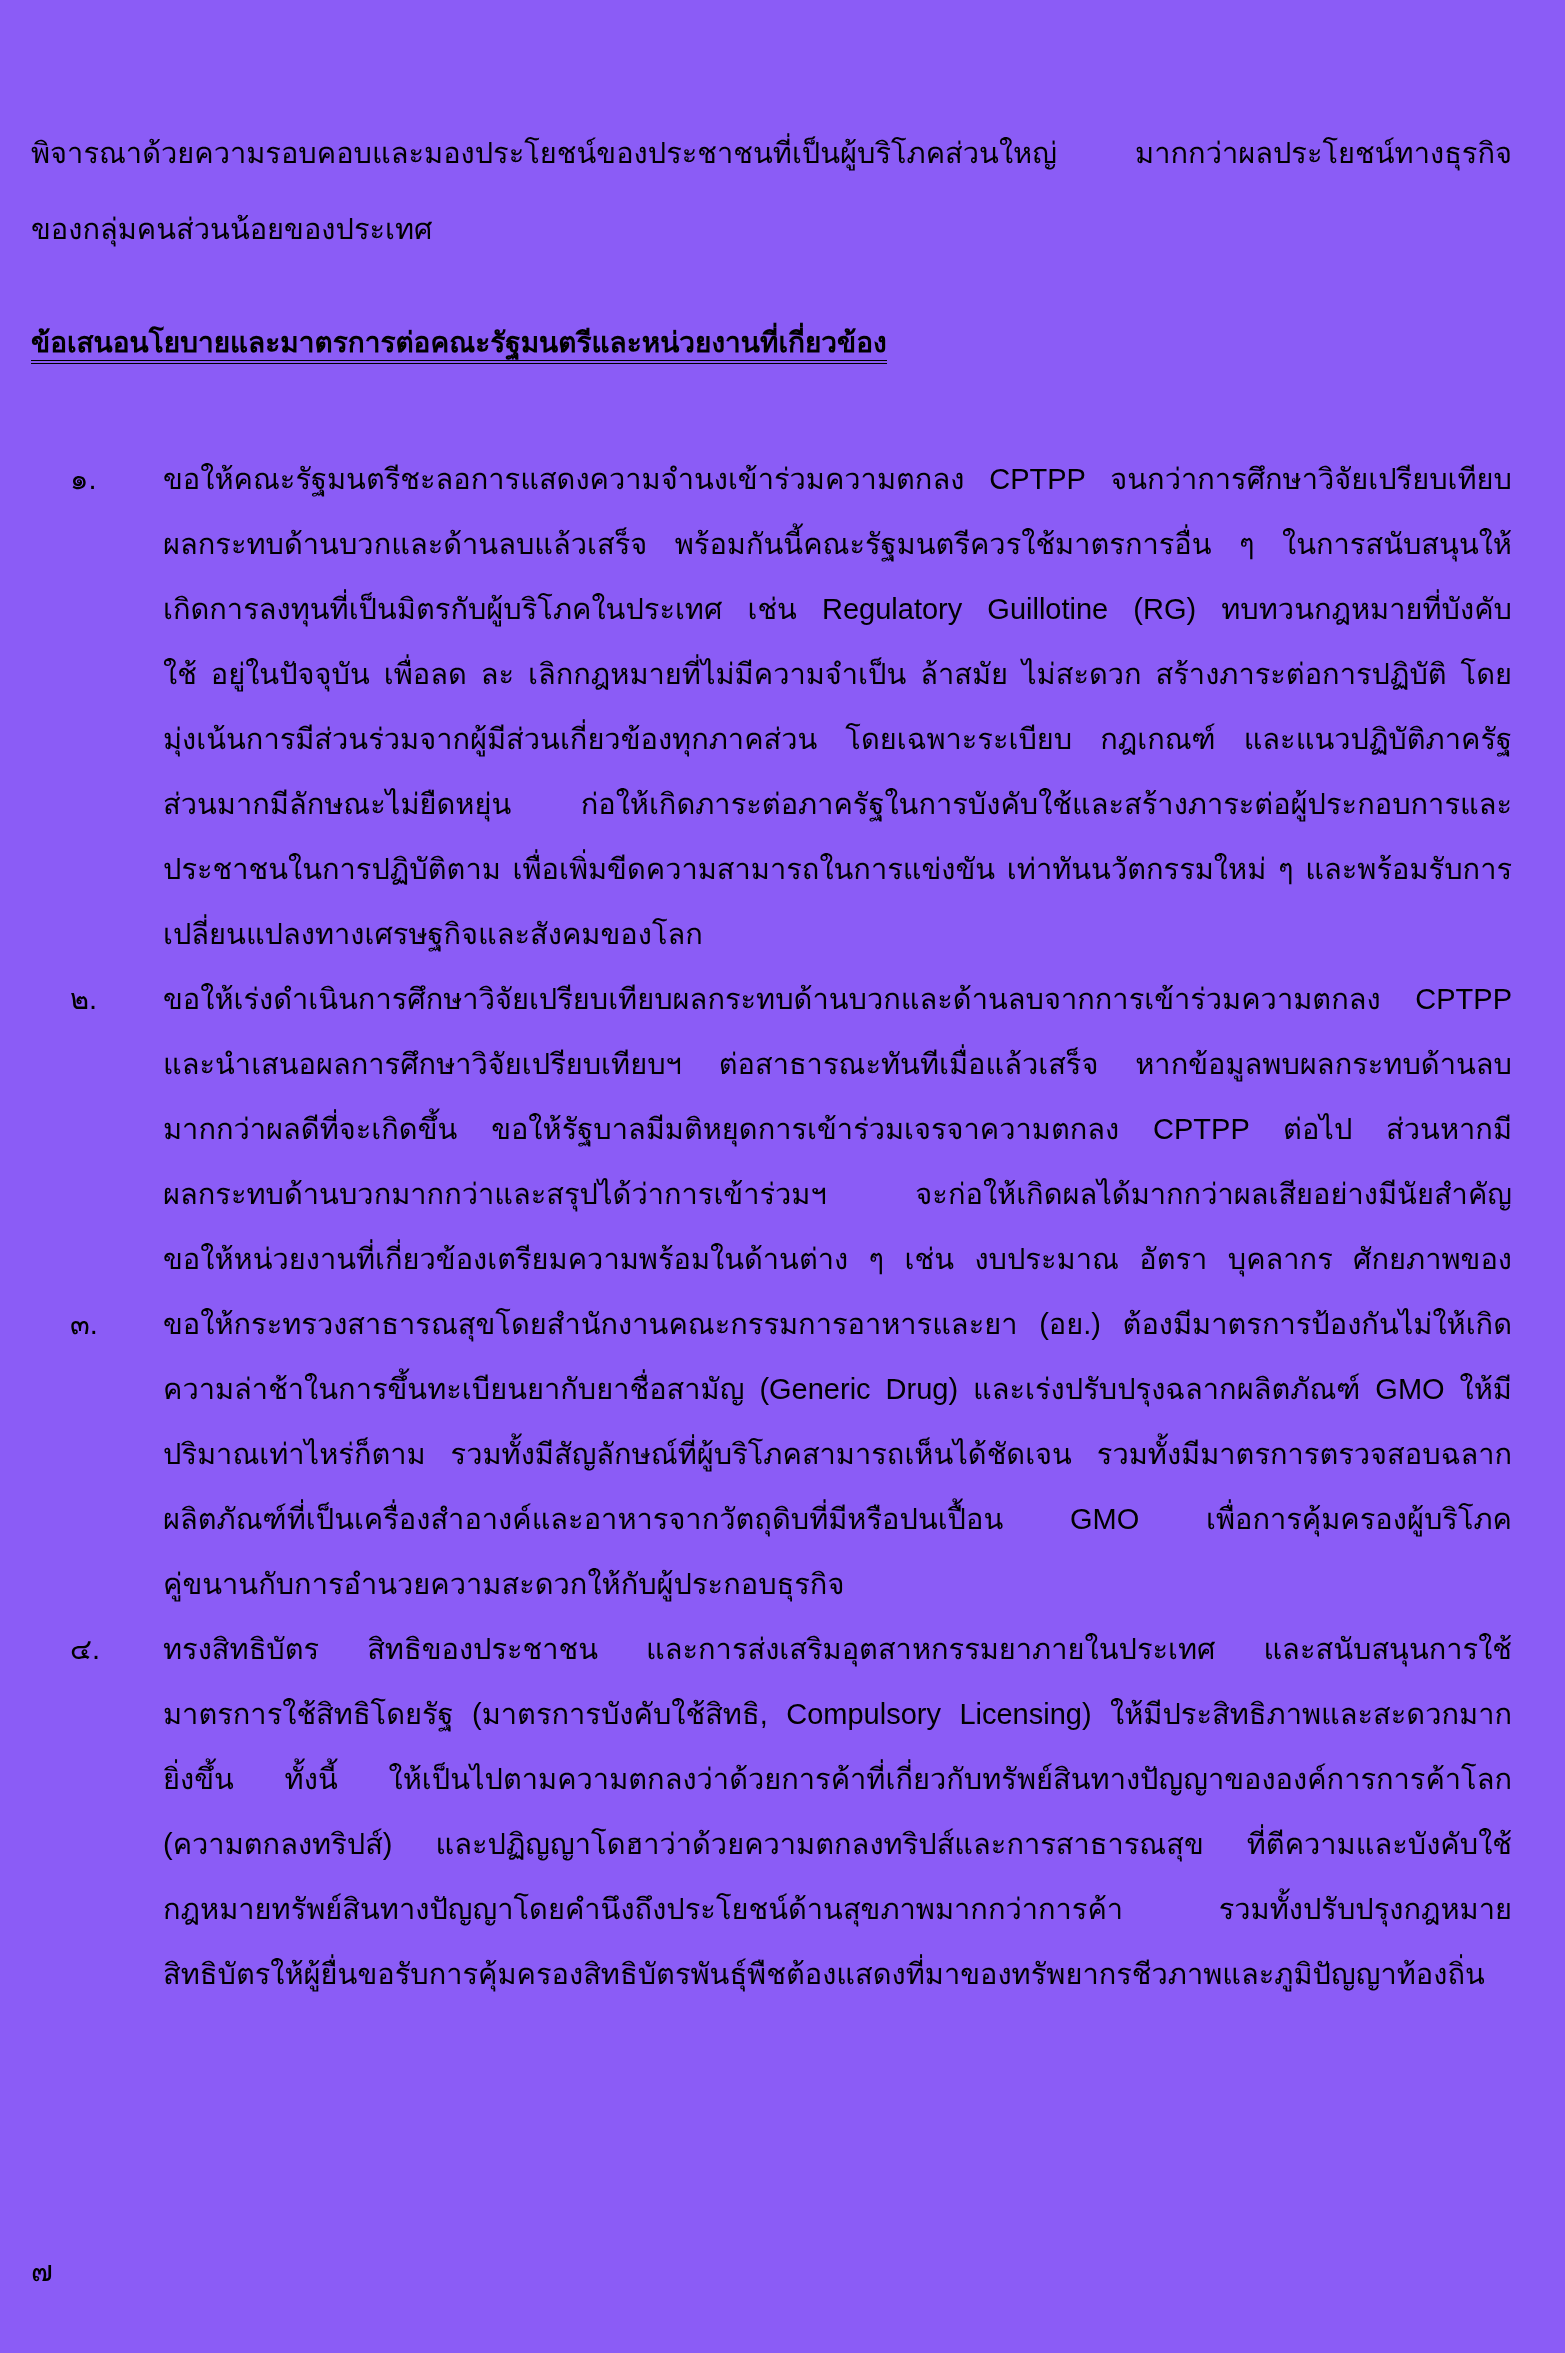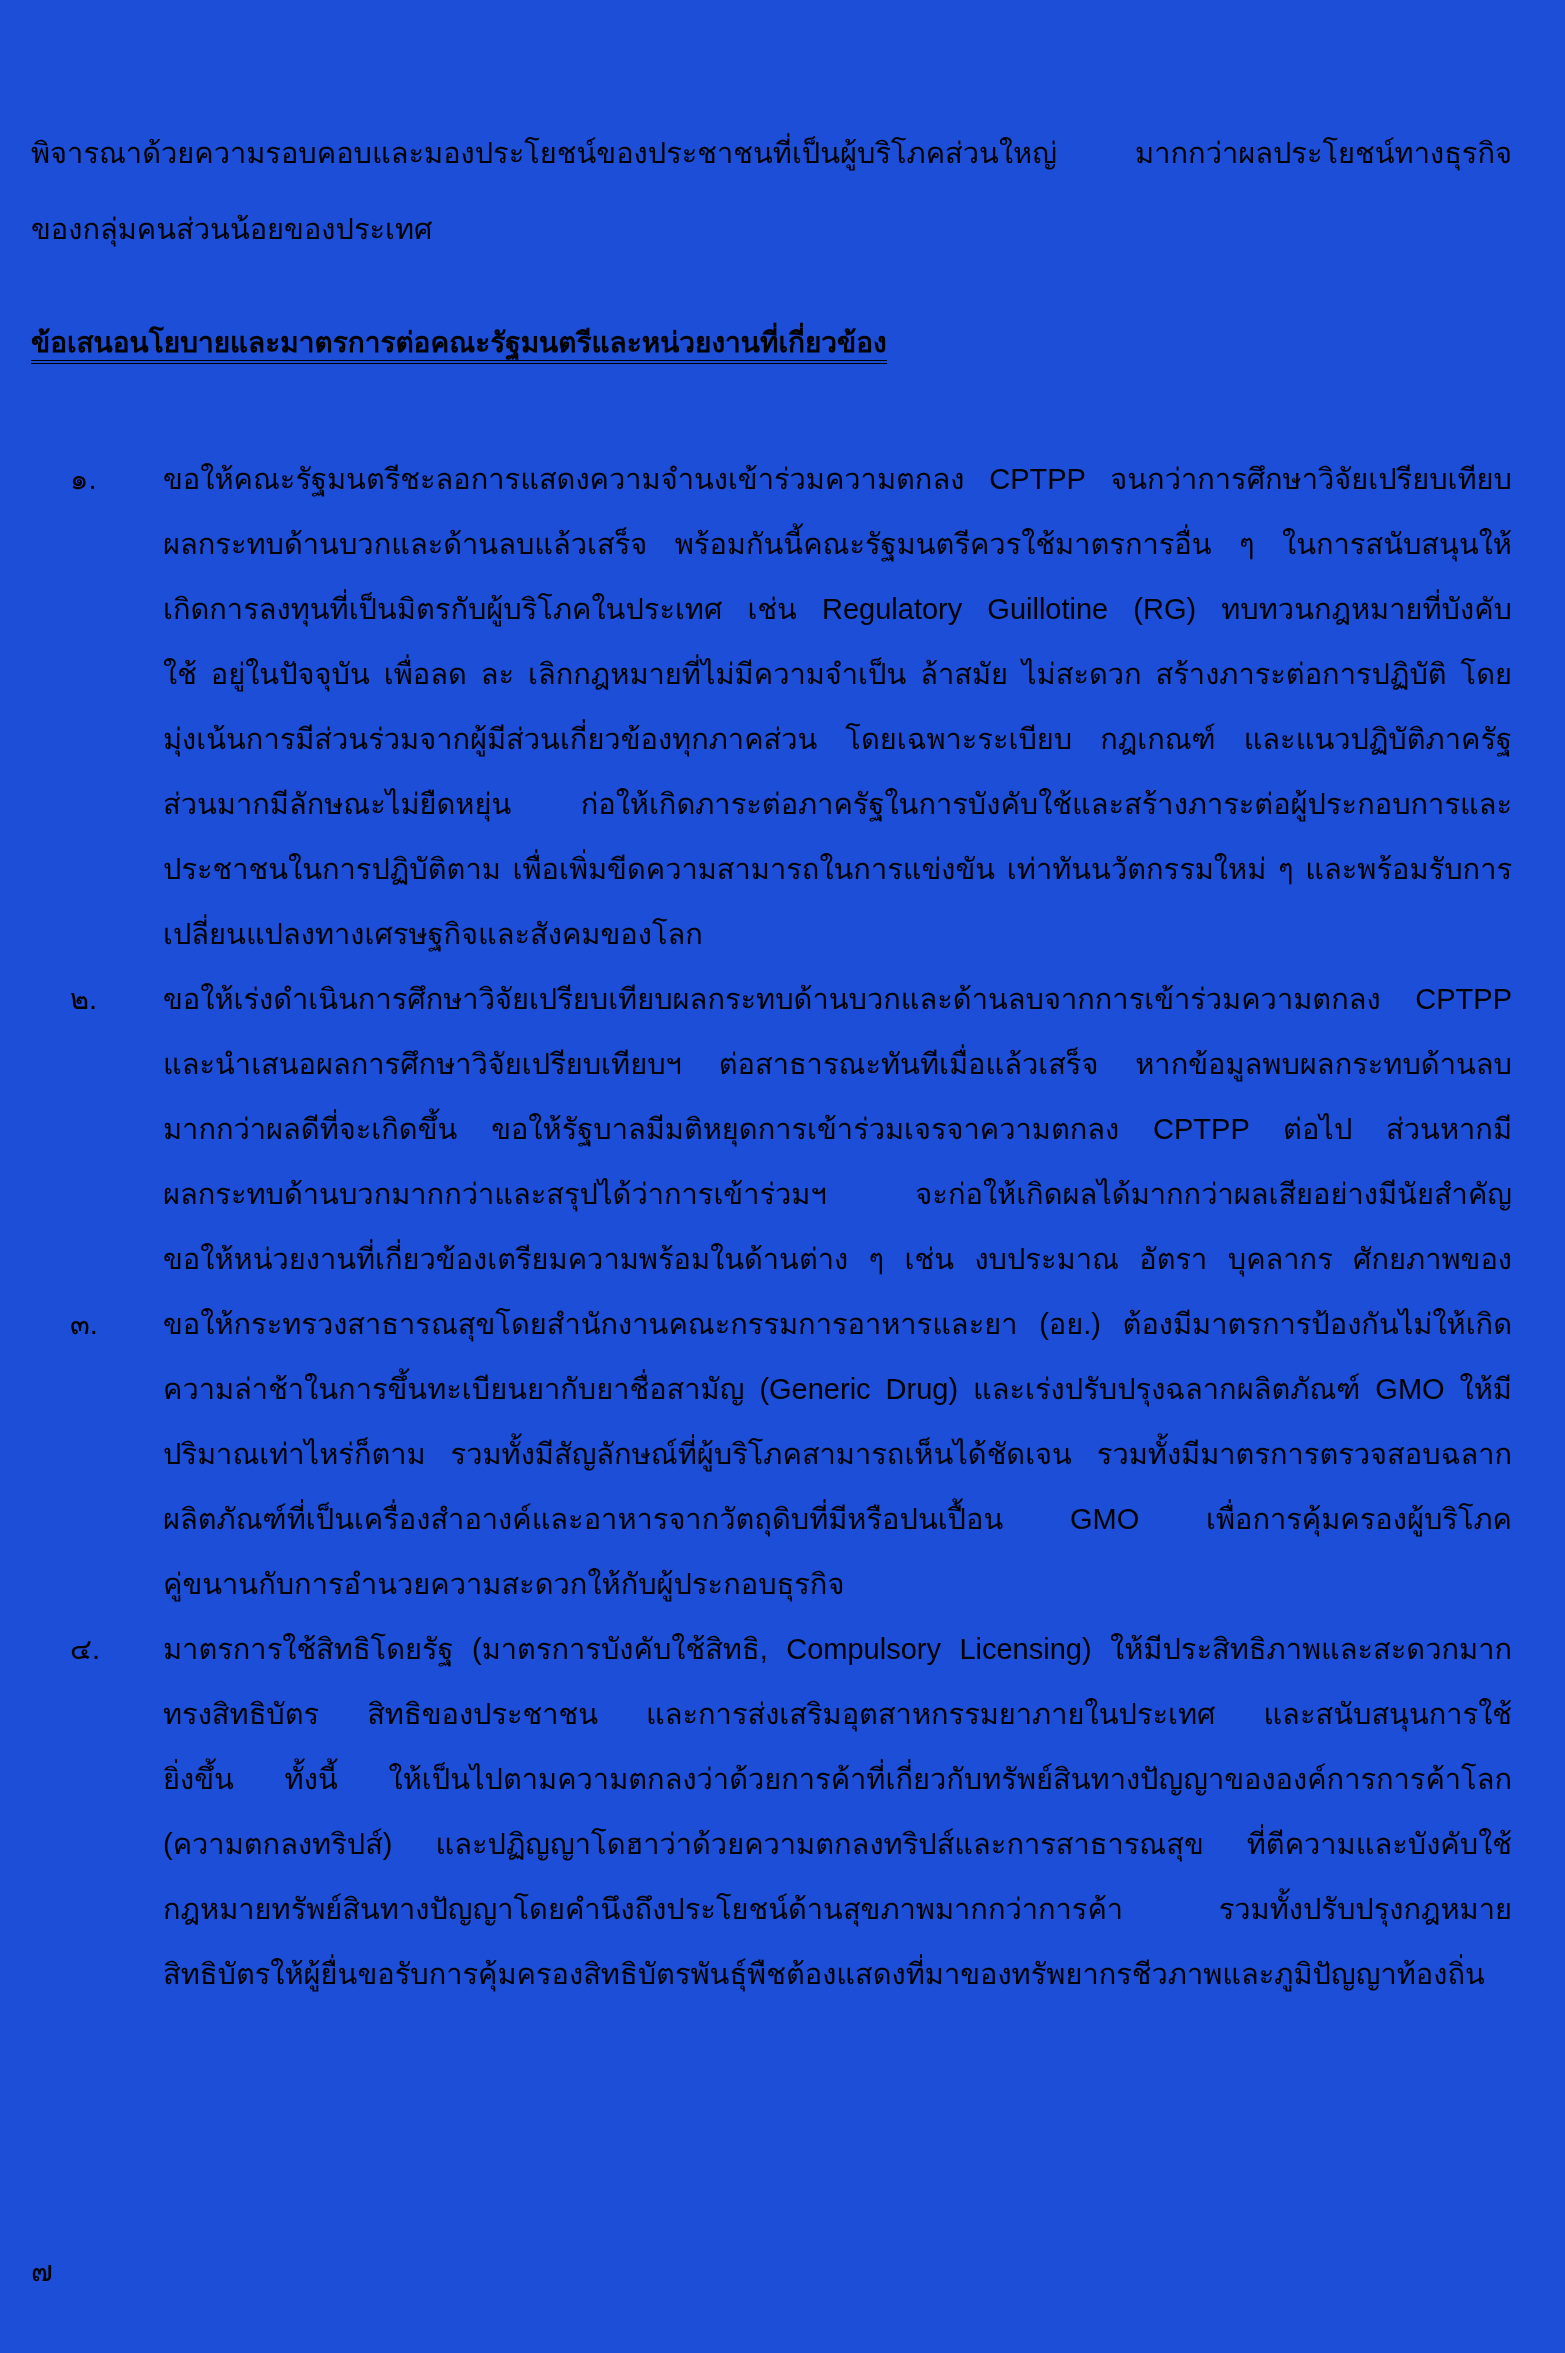--- a/index.html
+++ b/index.html
@@ -4,21 +4,21 @@
 <style>
   html, body {
     margin: 0;
     padding: 0;
     background: #ffffff;
   }
   .page {
     position: relative;
     width: 1565px;
     height: 2354px;
-    background: #1d4ed8;
+    background: #8b5cf6;
     color: #000000;
     font-family: "Liberation Sans", "DejaVu Sans", sans-serif;
     overflow: hidden;
   }
   .intro {
     position: absolute;
     top: 115px;
     left: 31px;
     width: 1481px;
     font-size: 29px;
@@ -136,22 +136,22 @@
         <div class="line just">ความล่าช้าในการขึ้นทะเบียนยากับยาชื่อสามัญ (Generic Drug) และเร่งปรับปรุงฉลากผลิตภัณฑ์ GMO ให้มี</div>
         <div class="line just">ปริมาณเท่าไหร่ก็ตาม รวมทั้งมีสัญลักษณ์ที่ผู้บริโภคสามารถเห็นได้ชัดเจน รวมทั้งมีมาตรการตรวจสอบฉลาก</div>
         <div class="line just">ผลิตภัณฑ์ที่เป็นเครื่องสำอางค์และอาหารจากวัตถุดิบที่มีหรือปนเปื้อน GMO เพื่อการคุ้มครองผู้บริโภค</div>
         <div class="line last">คู่ขนานกับการอำนวยความสะดวกให้กับผู้ประกอบธุรกิจ</div>
       </div>
     </li>
 
     <li class="item">
       <div class="num">๔.</div>
       <div class="body">
+        <div class="line just">ทรงสิทธิบัตร สิทธิของประชาชน และการส่งเสริมอุตสาหกรรมยาภายในประเทศ และสนับสนุนการใช้</div>
         <div class="line just">มาตรการใช้สิทธิโดยรัฐ (มาตรการบังคับใช้สิทธิ, Compulsory Licensing) ให้มีประสิทธิภาพและสะดวกมาก</div>
-        <div class="line just">ทรงสิทธิบัตร สิทธิของประชาชน และการส่งเสริมอุตสาหกรรมยาภายในประเทศ และสนับสนุนการใช้</div>
         <div class="line just">ยิ่งขึ้น ทั้งนี้ ให้เป็นไปตามความตกลงว่าด้วยการค้าที่เกี่ยวกับทรัพย์สินทางปัญญาขององค์การการค้าโลก</div>
         <div class="line just">(ความตกลงทริปส์) และปฏิญญาโดฮาว่าด้วยความตกลงทริปส์และการสาธารณสุข ที่ตีความและบังคับใช้</div>
         <div class="line just">กฎหมายทรัพย์สินทางปัญญาโดยคำนึงถึงประโยชน์ด้านสุขภาพมากกว่าการค้า รวมทั้งปรับปรุงกฎหมาย</div>
         <div class="line last">สิทธิบัตรให้ผู้ยื่นขอรับการคุ้มครองสิทธิบัตรพันธุ์พืชต้องแสดงที่มาของทรัพยากรชีวภาพและภูมิปัญญาท้องถิ่น</div>
       </div>
     </li>
 
   </ol>
 
   <div class="pagenum">๗</div>

